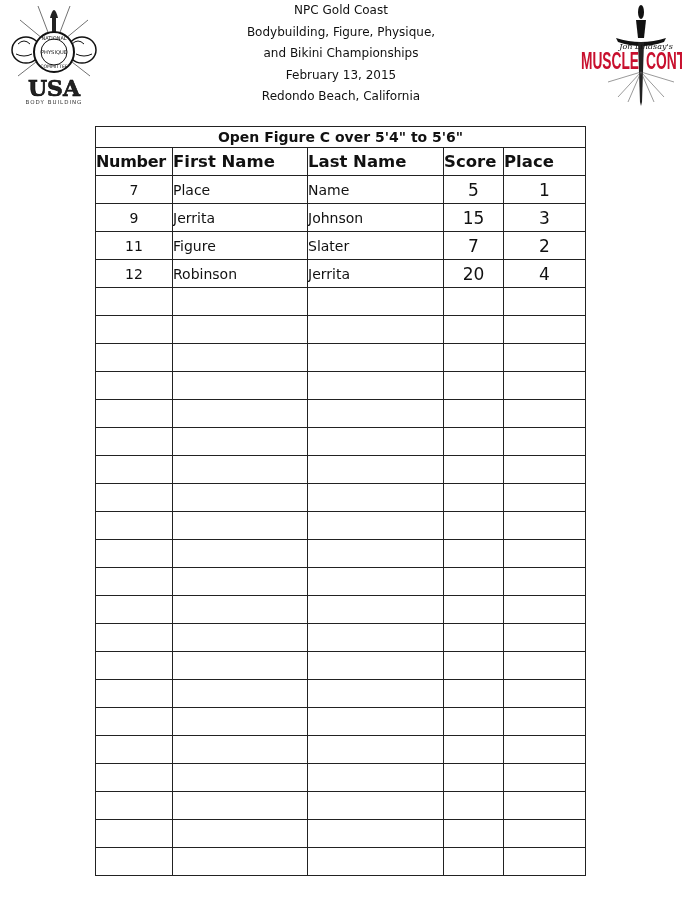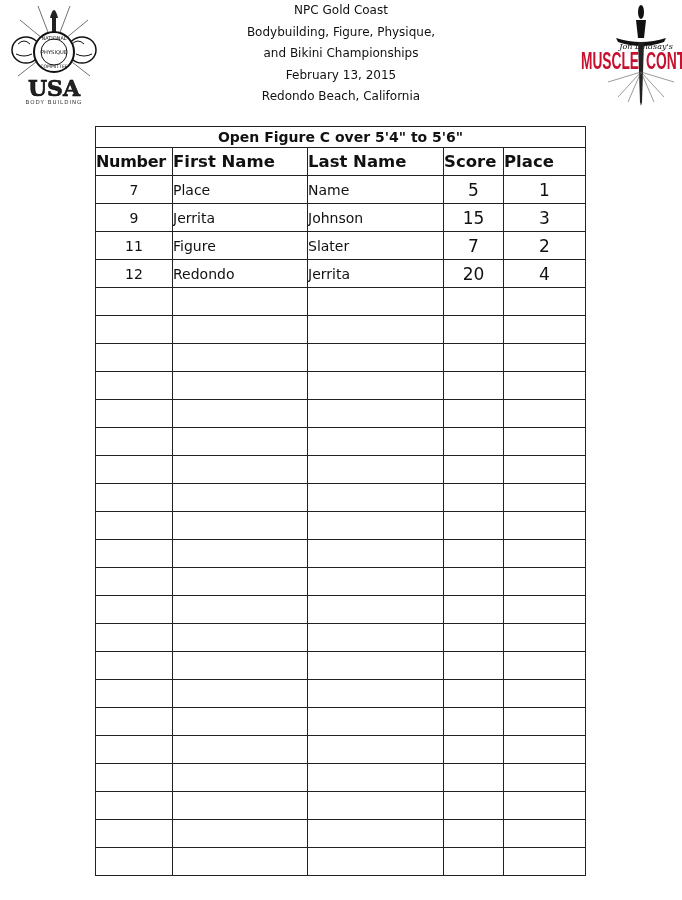--- a/index.html
+++ b/index.html
@@ -121,21 +121,21 @@
     </tr>
     <tr>
       <td class="c">11</td>
       <td class="l">Figure</td>
       <td class="l">Slater</td>
       <td class="big">7</td>
       <td class="big">2</td>
     </tr>
     <tr>
       <td class="c">12</td>
-      <td class="l">Redondo</td>
+      <td class="l">Robinson</td>
       <td class="l">Jerrita</td>
       <td class="big">20</td>
       <td class="big">4</td>
     </tr>
   <tr>
         <td></td>
         <td></td>
         <td></td>
         <td></td>
         <td></td>

